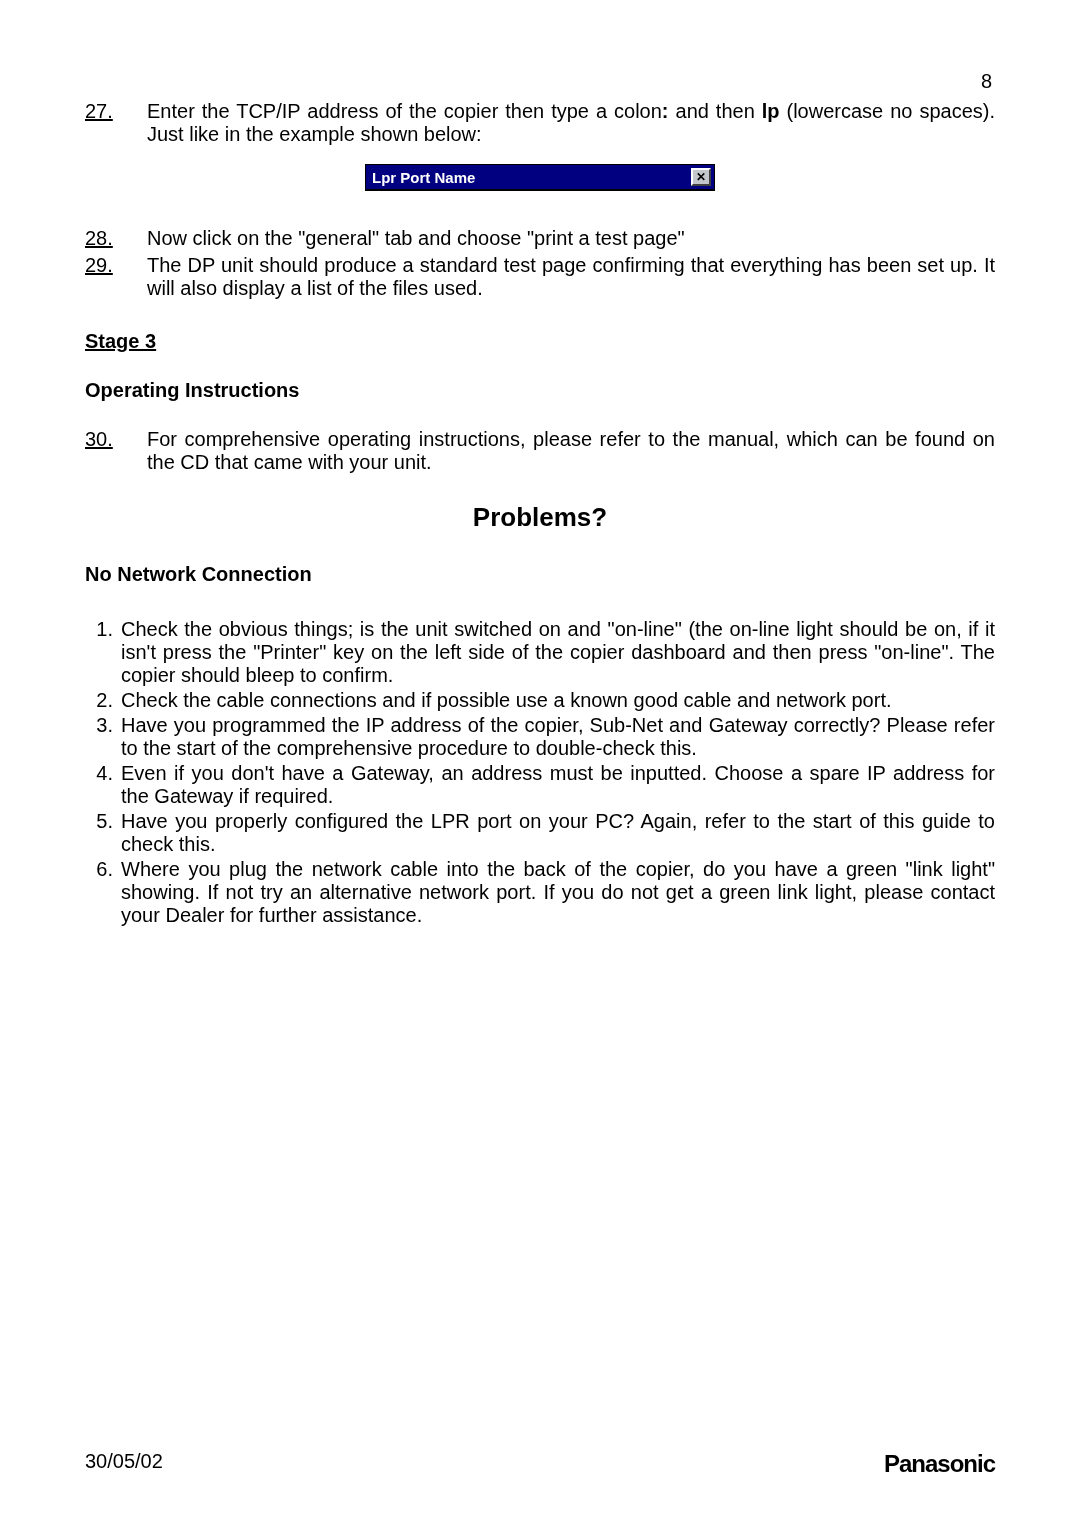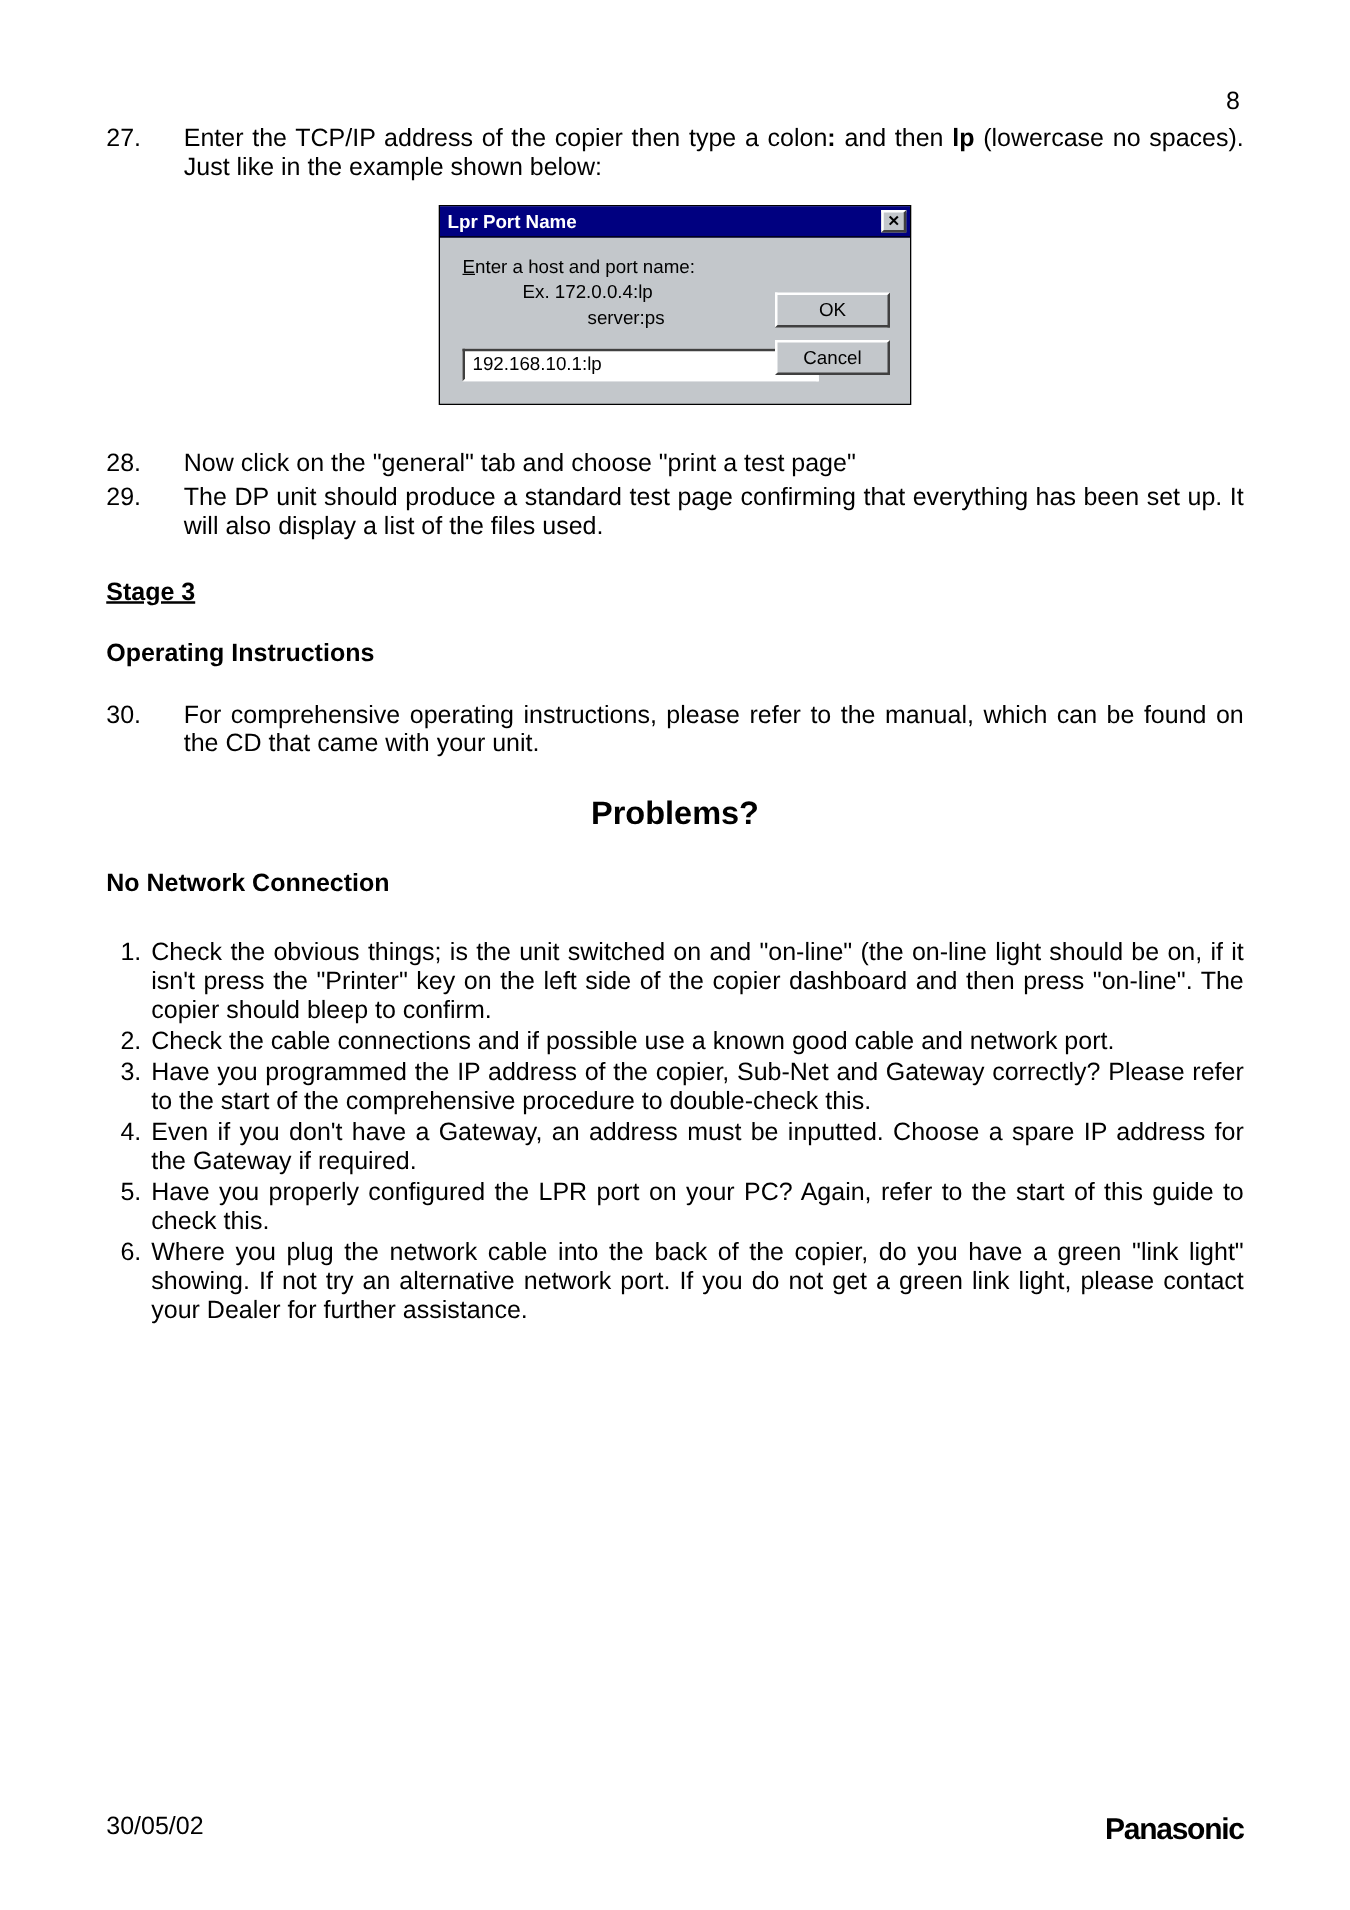--- a/index.html
+++ b/index.html
@@ -8,29 +8,29 @@
     height: 1528px;
     background: #fff;
     font-family: Verdana, Geneva, sans-serif;
     font-size: 20px;
     color: #000;
     padding: 100px 85px 40px 85px;
     position: relative;
   }
   .page-num { position: absolute; top: 70px; right: 88px; font-size: 20px; }
   .list-row { display: flex; margin-bottom: 4px; }
-  .list-num { width: 62px; flex-shrink: 0; }
+  .list-num { width: 62px; flex-shrink: 0; text-decoration: underline; }
   .list-body { flex: 1; text-align: justify; }
   .list-body-left { flex: 1; text-align: left; }
   .bold { font-weight: bold; }
   .u { text-decoration: underline; }
   .section-gap { height: 26px; }
   .dialog-wrap { display: flex; justify-content: center; margin: 18px 0 36px 0; }
   .dialog {
-    width: 378px;
+    width: 350px;
     border: 1px solid #000;
     background: #c3c7cb;
     font-family: "MS Sans Serif", Tahoma, sans-serif;
     font-size: 15px;
   }
   .dialog-titlebar {
     background: #000080;
     color: #fff;
     padding: 3px 3px 3px 6px;
     display: flex;
@@ -92,32 +92,20 @@
 </div>
 
 <div class="dialog-wrap">
   <div class="dialog">
     <div class="dialog-titlebar">
       <span class="title">Lpr Port Name</span>
       <div class="close-btn">
         <span>✕</span>
       </div>
     </div>
-    <div class="dialog-body">
-      <div class="label-block">
-        <span class="u-letter">E</span><span>nter a host and port name:</span><br>
-        <span style="display:inline-block; padding-left:48px;">Ex.  172.0.0.4:lp</span><br>
-        <span style="display:inline-block; padding-left:100px;">server:ps</span>
-      </div>
-      <input class="input-box" value="192.168.10.1:lp" style="">
-      <div class="btn-col">
-        <div class="win-btn">OK</div>
-        <div class="win-btn">Cancel</div>
-      </div>
-    </div>
   </div>
 </div>
 
 <div class="list-row">
   <div class="list-num">28.</div>
   <div class="list-body-left">Now click on the "general" tab and choose "print a test page"</div>
 </div>
 <div class="list-row">
   <div class="list-num">29.</div>
   <div class="list-body">The DP unit should produce a standard test page confirming that everything has been set up. It will also display a list of the files used.</div>

